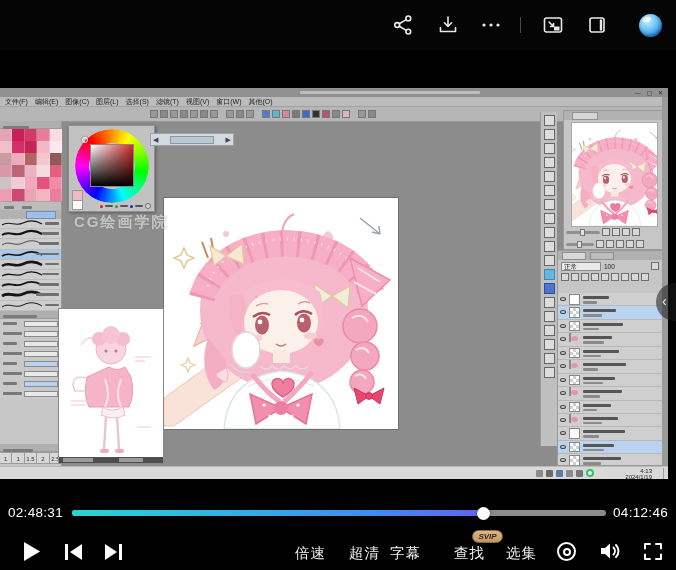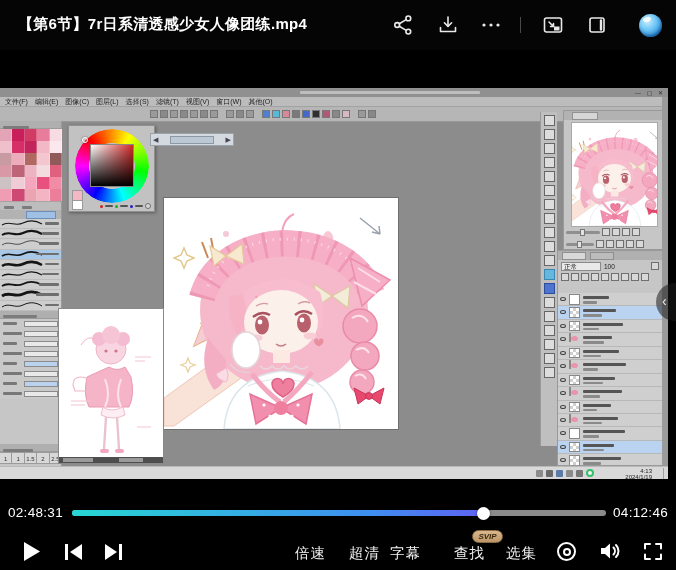--- a/index.html
+++ b/index.html
@@ -138,21 +138,20 @@
   .ringic i{position:absolute;left:3.5px;top:3.5px;width:8px;height:8px;border:2px solid #fff;border-radius:50%;box-sizing:border-box;}
   .icsvg{position:absolute;cursor:pointer;}
   .icsvg svg{stroke:#fff;fill:none;stroke-width:2;stroke-linecap:round;stroke-linejoin:round;}
 </style>
 </head>
 <body>
 
 <div id="stage">
 
   <div class="topbar">
-    <div class="vtitle">【第6节】7r日系清透感少女人像团练.mp4</div>
     <div class="tbic" style="left:391px">
       <svg viewBox="0 0 24 24">
           <circle cx="6.2" cy="12" r="2.4"></circle>
           <circle cx="17.3" cy="5.4" r="2.4"></circle>
           <circle cx="17.3" cy="18.6" r="2.4"></circle>
           <line x1="8.3" y1="10.8" x2="15.2" y2="6.6"></line>
           <line x1="8.3" y1="13.2" x2="15.2" y2="17.4"></line>
         </svg>
     </div>
     <div class="tbic" style="left:436px">
@@ -380,20 +379,21 @@
         <span class="cdot" style="background:#c22"></span>
           <span class="blurbar"></span>
         <span class="cdot" style="background:#2a2"></span>
           <span class="blurbar"></span>
         <span class="cdot" style="background:#22c"></span>
           <span class="blurbar"></span>
         <span class="chip" style="width:6px;height:6px;border-radius:50%"></span>
       </div>
     </div>
 
+    <div class="wm">CG绘画学院</div>
 
     <div class="ctab">
       <span class="arr">◀</span>
       <span class="tab"></span>
       <span class="arr">▶</span>
     </div>
 
     <svg width="0" height="0" style="position:absolute">
       <defs>
         <g id="artg">

